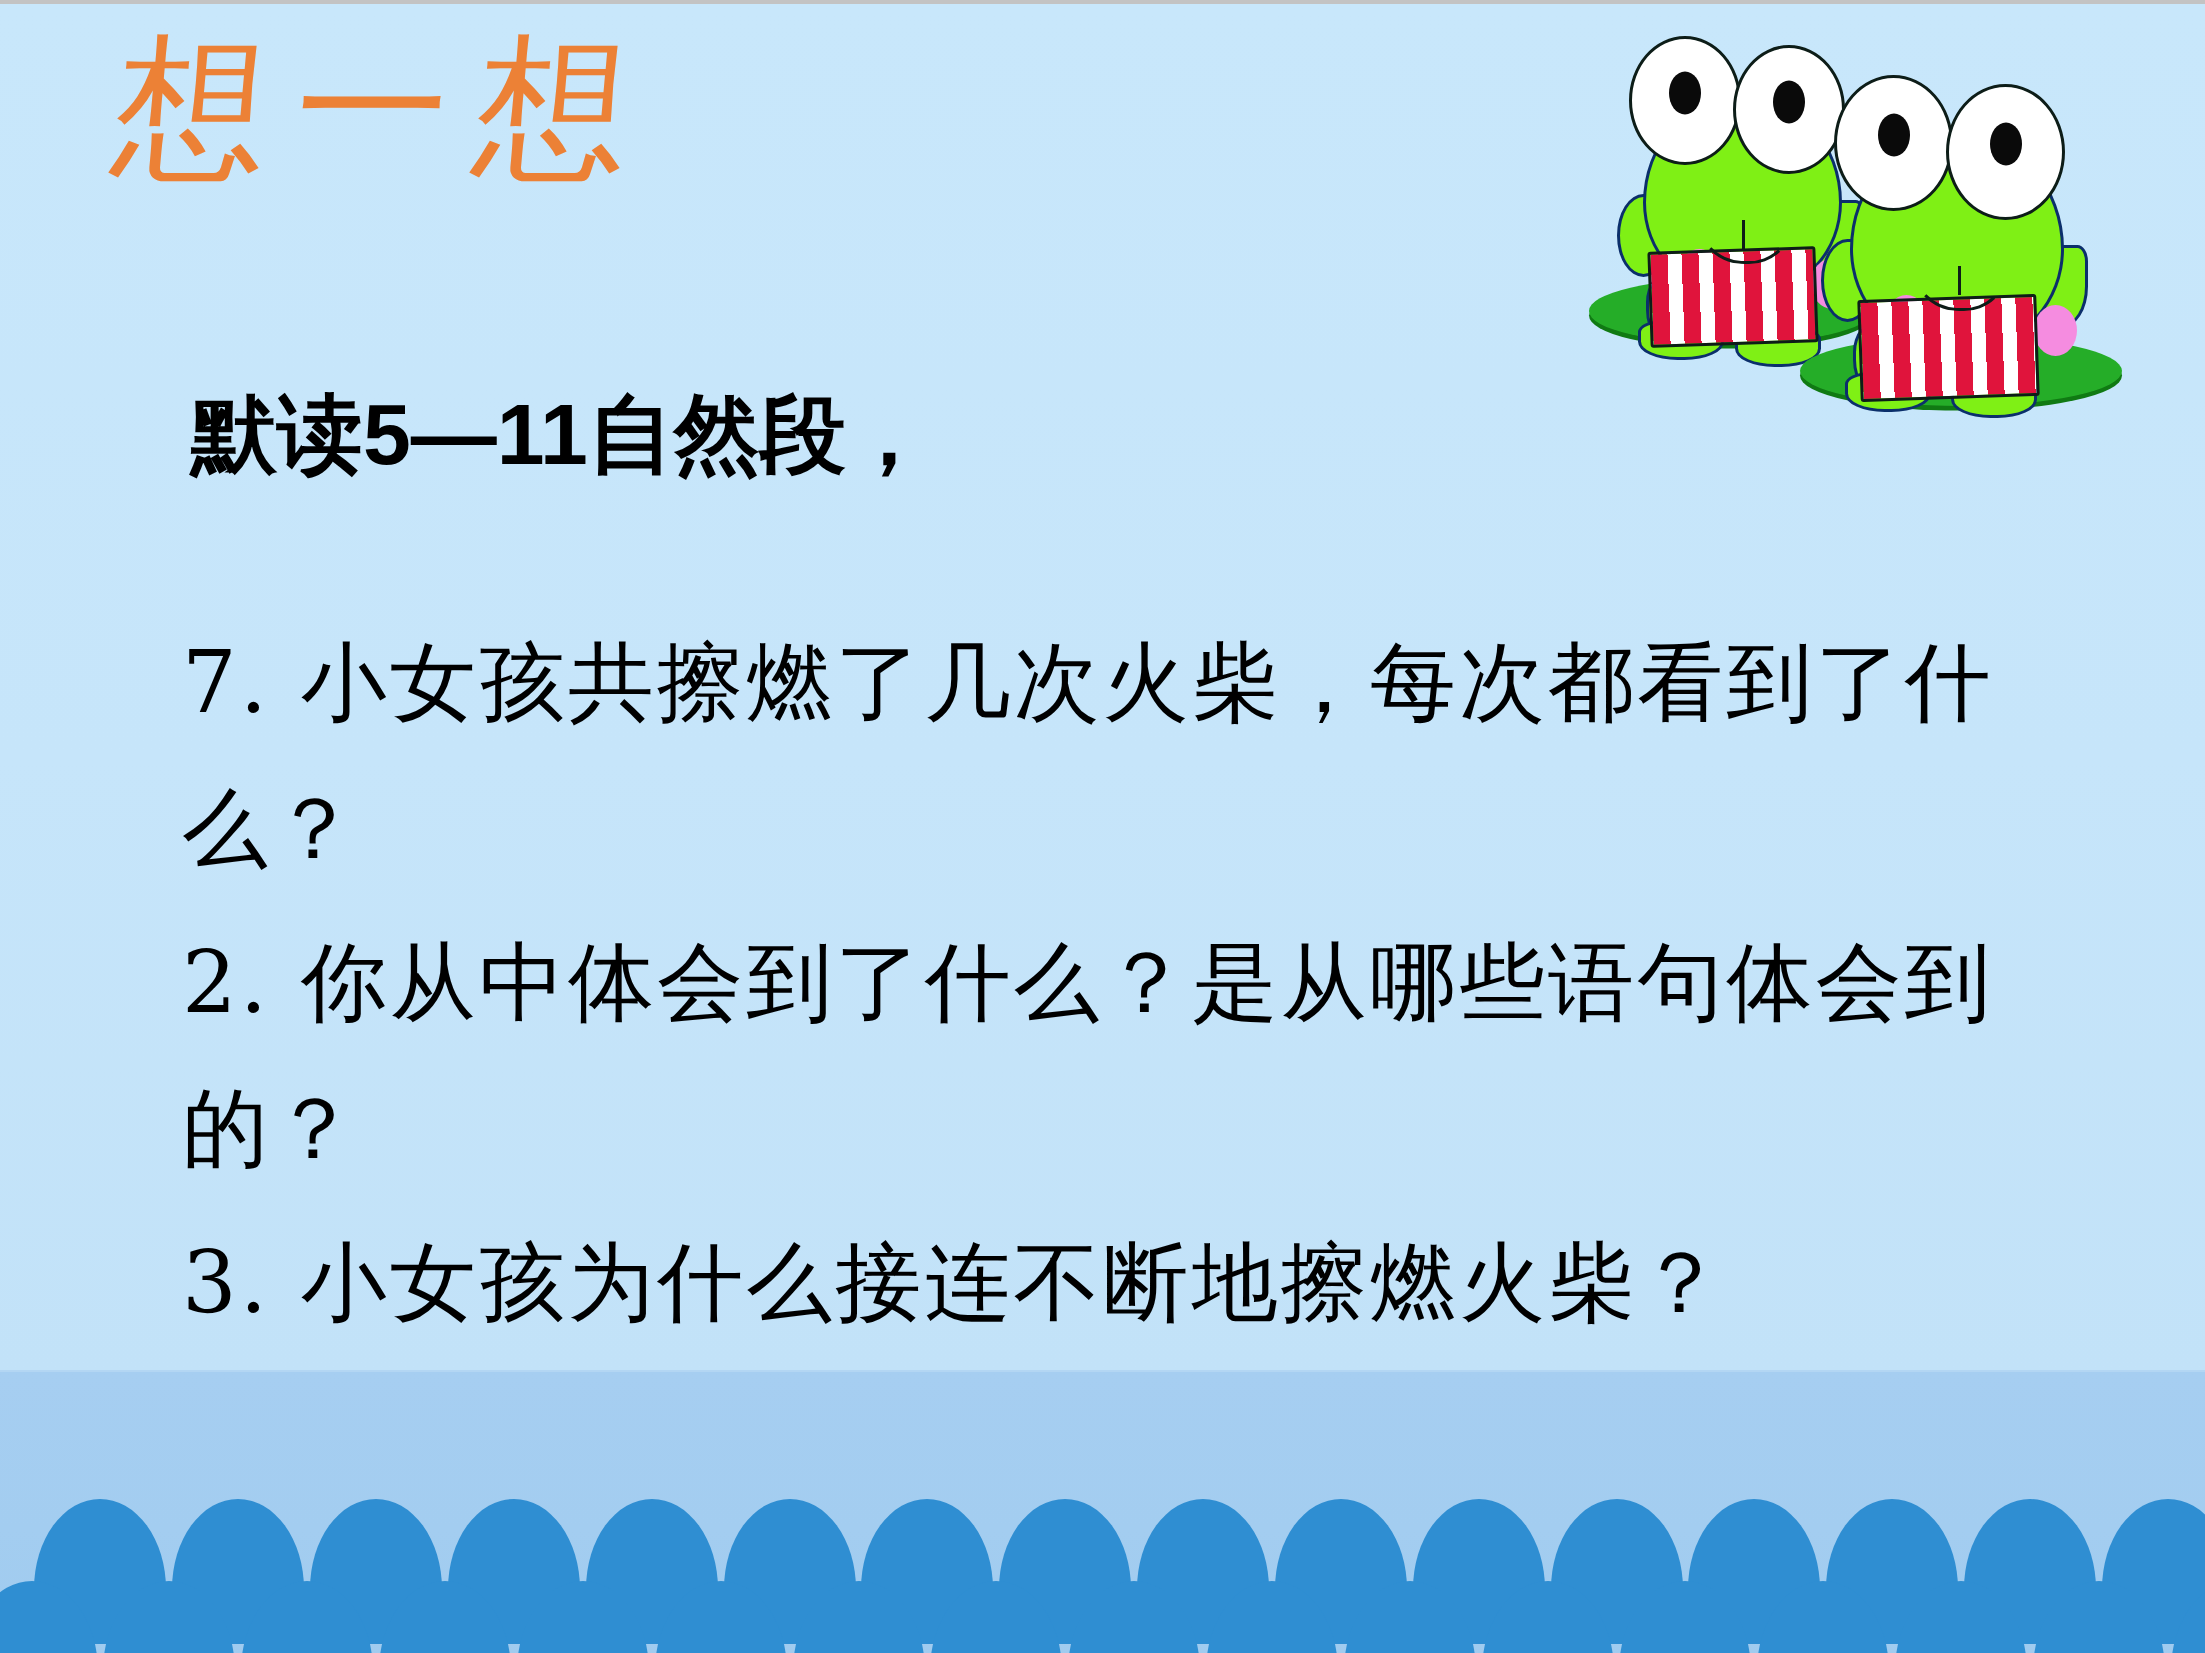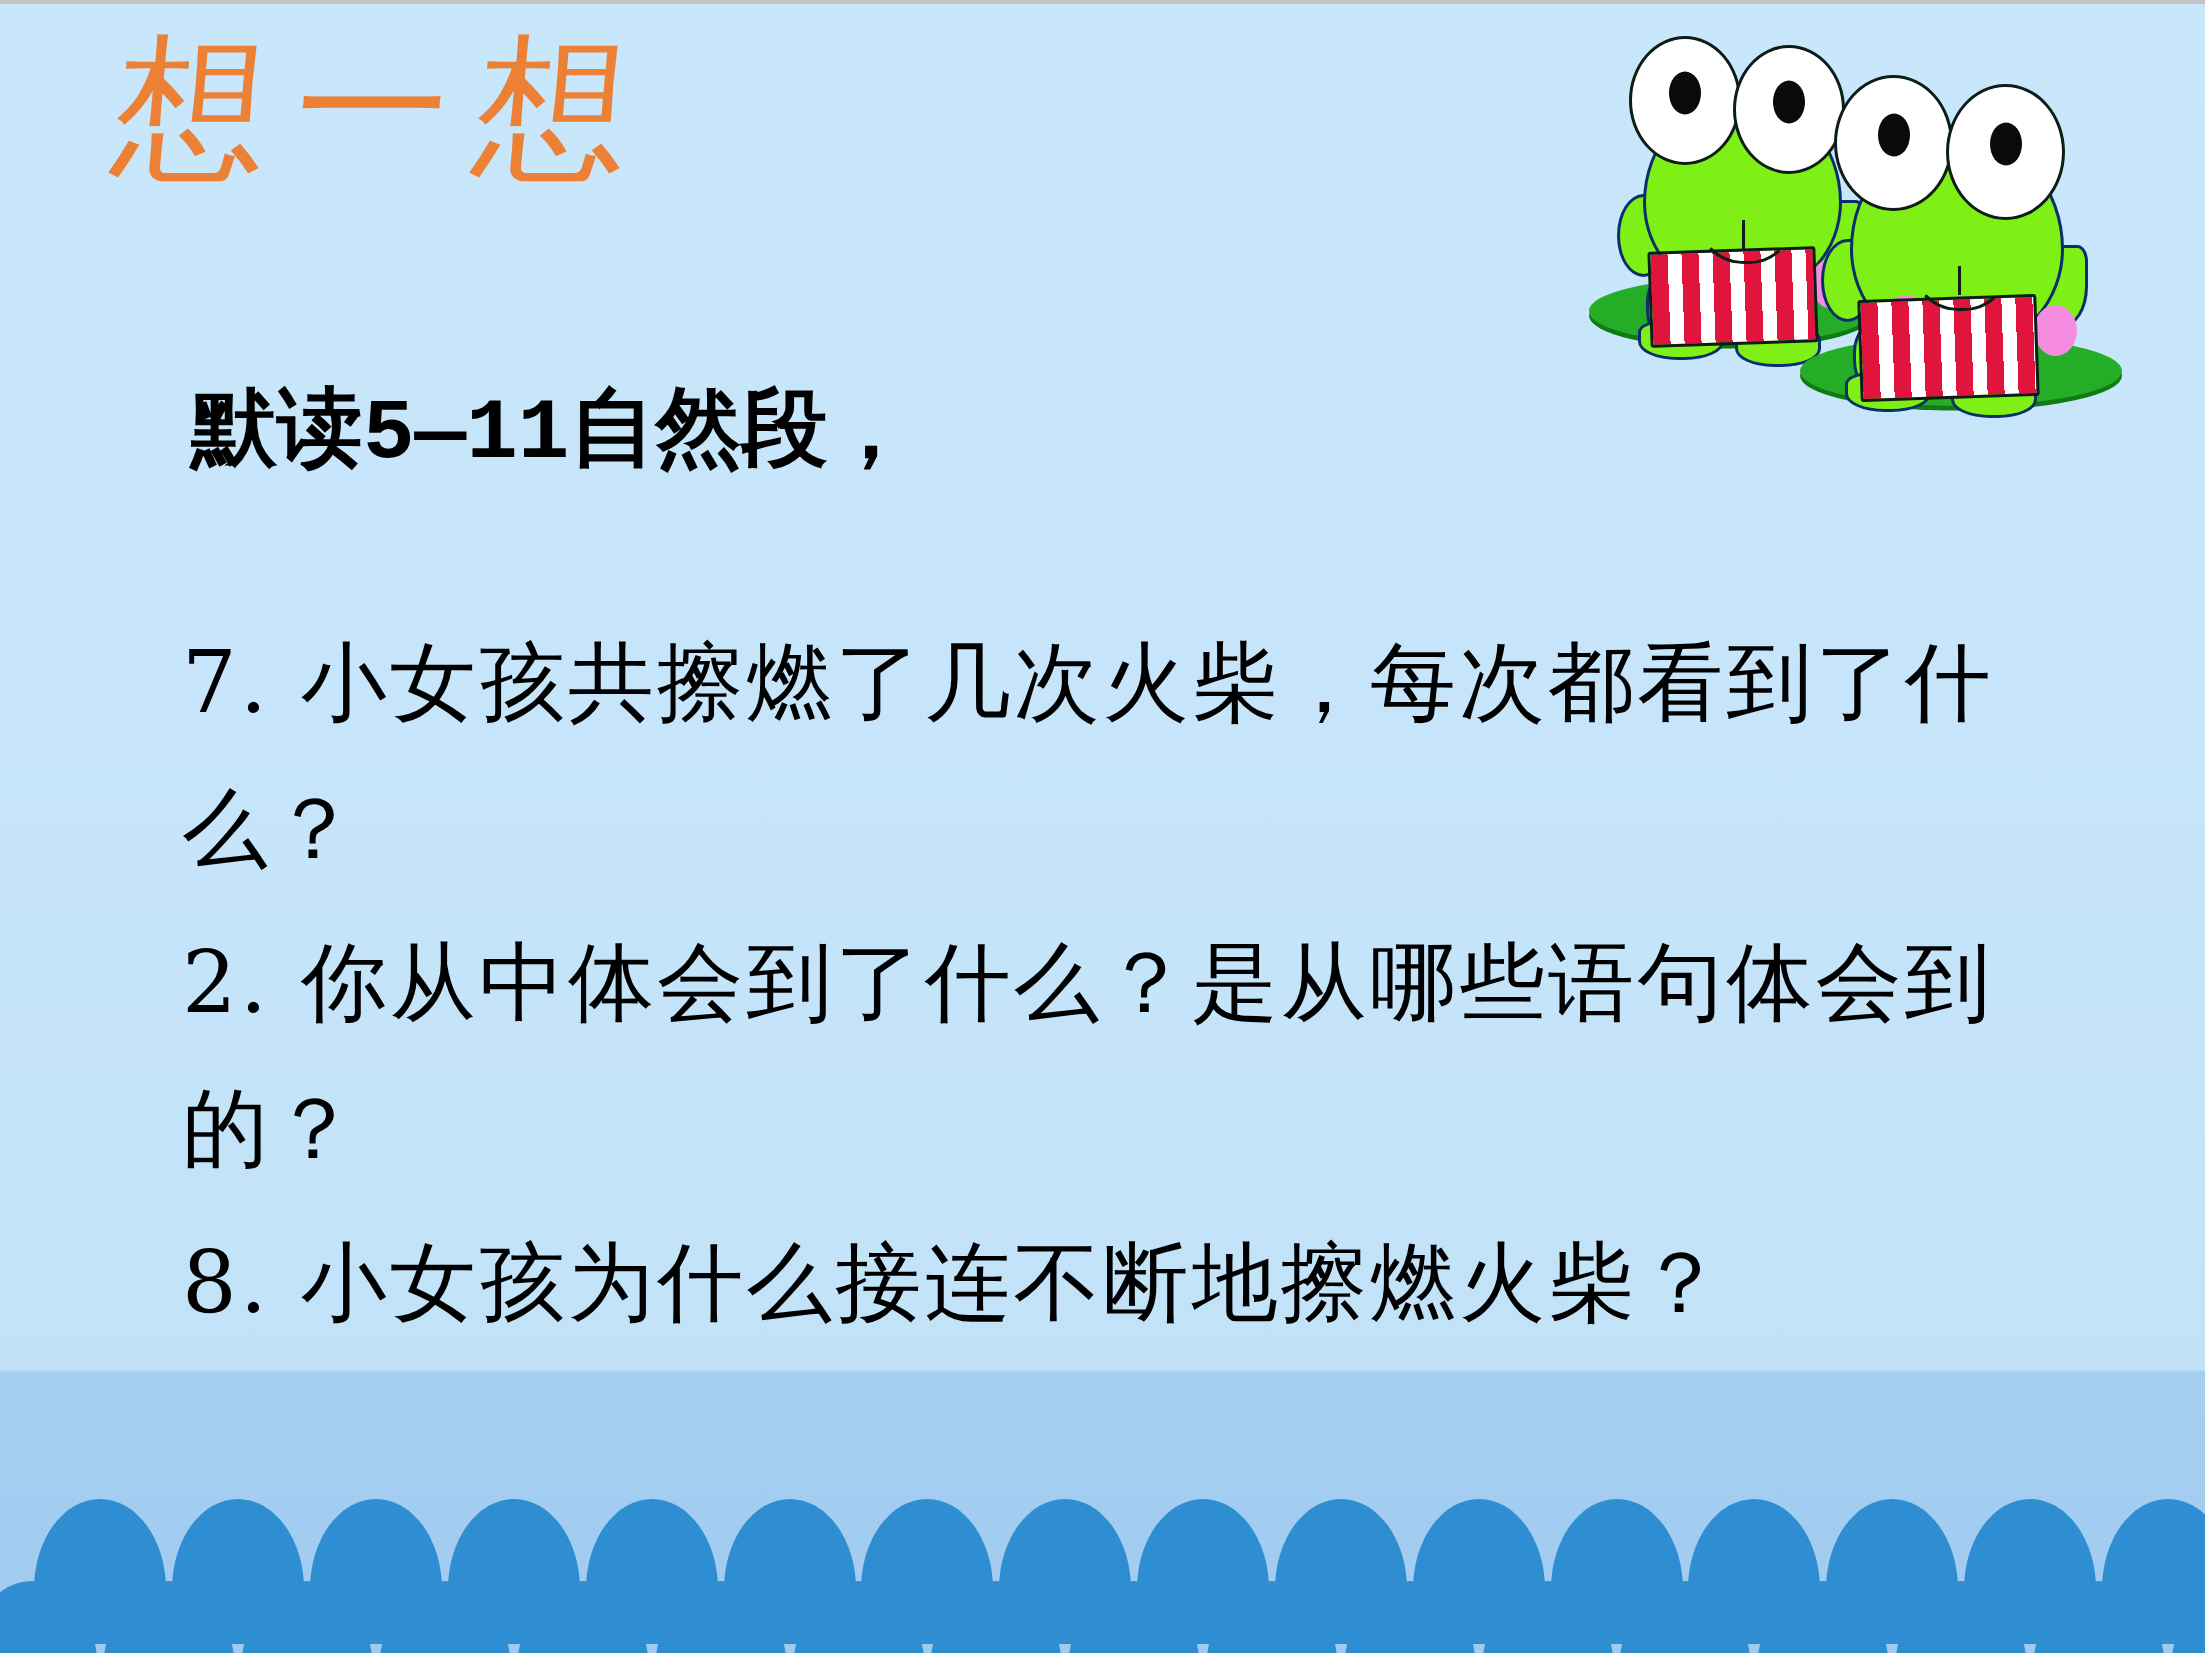--- a/index.html
+++ b/index.html
@@ -205,21 +205,21 @@
     width: 57px; height: 74px;
   }
   .frog.a .leg.l { left: 34px;  top: 243px; }
   .frog.b .leg.l { left: 34px;  top: 259px; }
 
   
   .heading {
     position: absolute;
     left: 191px;
     top: 377px;
-    font-family: Liberation Mono, monospace;
+    font-family: Liberation Sans, sans-serif;
     font-weight: 700;
     font-size: 86px;
     line-height: 1.25;
     color: #000000;
     white-space: nowrap;
   }
 
   .questions {
     position: absolute;
     left: 182px;
@@ -331,17 +331,17 @@
       </div>
     </div>
 
   </div>
 
   <div class="heading">默读5—11自然段，</div>
 
   <div class="questions" id="question-list">
       <div class="q-item">7. 小女孩共擦燃了几次火柴，每次都看到了什么？</div>
       <div class="q-item">2. 你从中体会到了什么？是从哪些语句体会到的？</div>
-      <div class="q-item">8. 小女孩为什么接连不断地擦燃火柴？</div>
+      <div class="q-item">3. 小女孩为什么接连不断地擦燃火柴？</div>
     </div>
 
 </div>
 
 
 </body></html>

